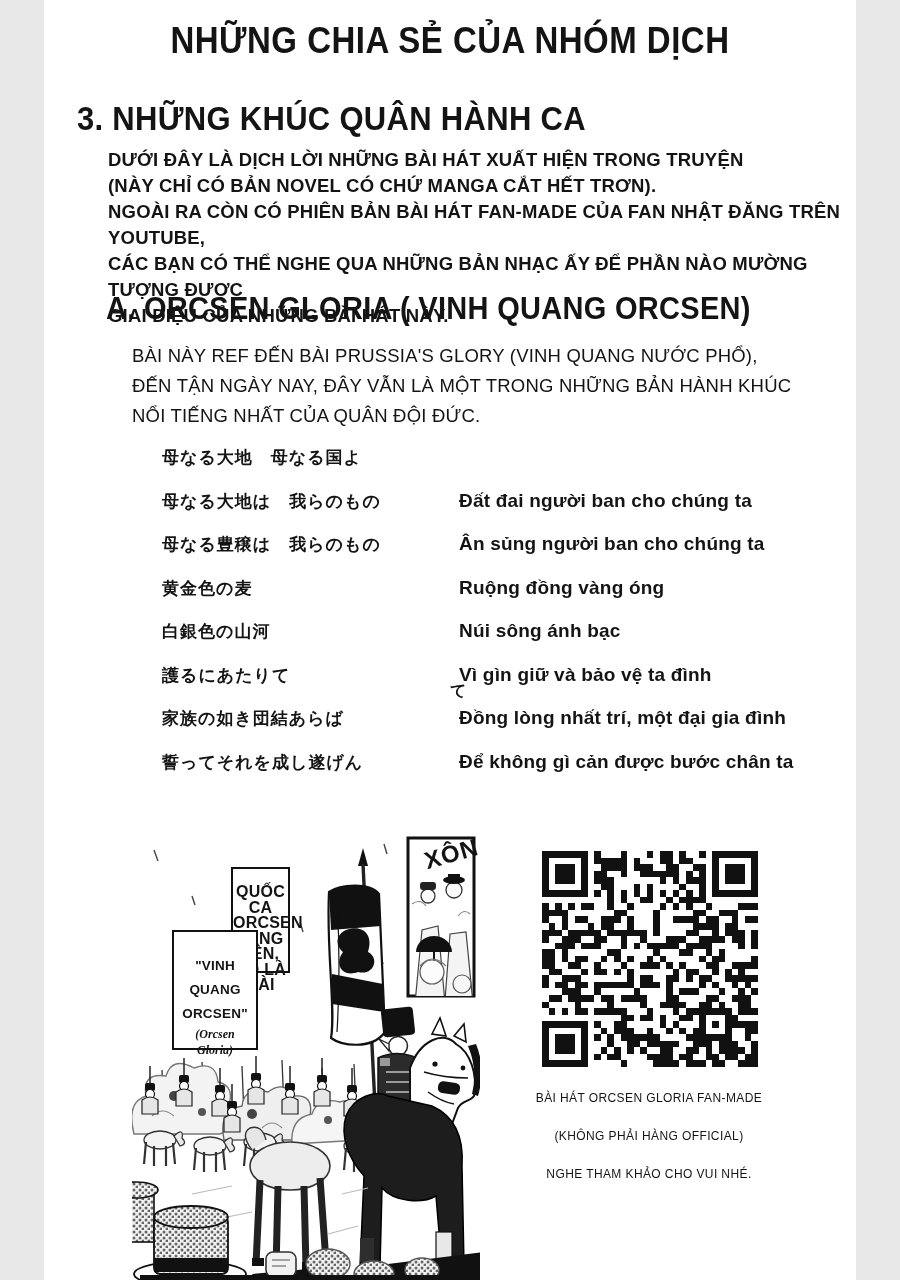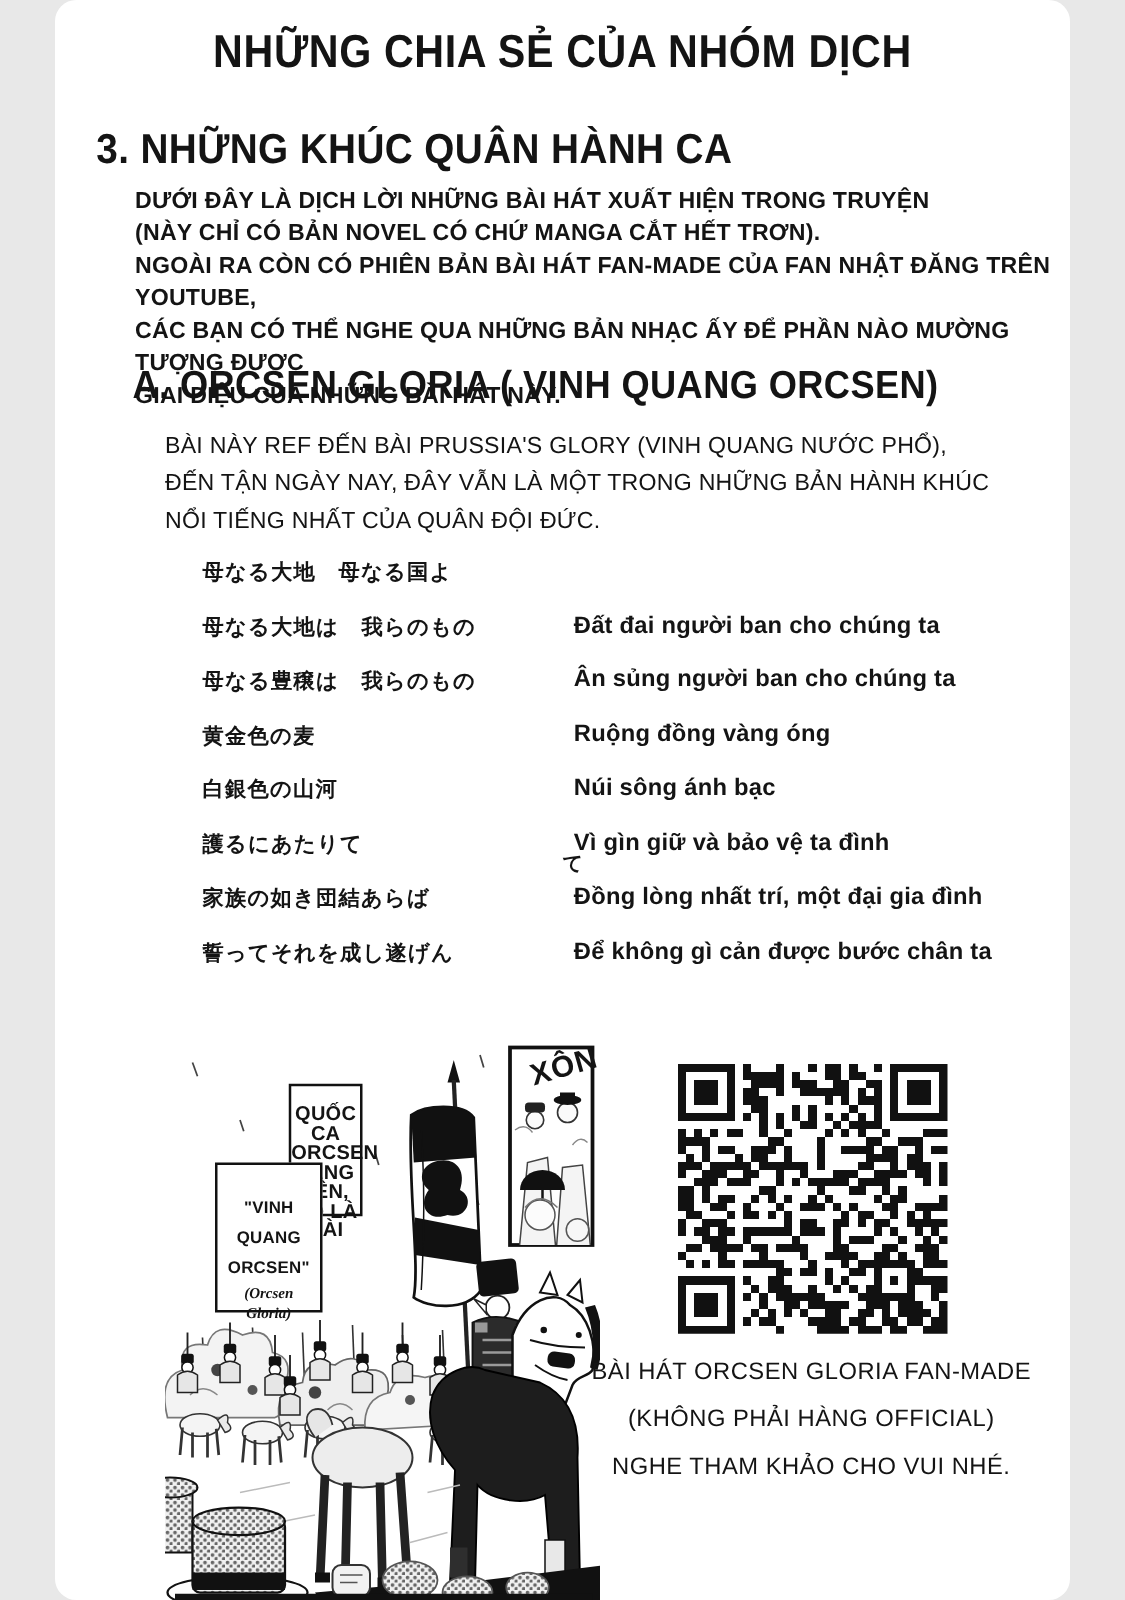--- a/index.html
+++ b/index.html
@@ -1,19 +1,19 @@
 <!DOCTYPE html>
 <html><head>
 <meta charset="utf-8">
 <style>
   html,body{margin:0;padding:0;background:#e8e8e8;}
   .page{
     position:relative;width:812px;height:1280px;margin:0 auto;
     background:#ffffff;overflow:hidden;
-    font-family:"Liberation Sans","DejaVu Sans",sans-serif;color:#141414;border-radius:17px;
+    font-family:"Liberation Sans","DejaVu Sans",sans-serif;color:#141414;
   }
   .abs{position:absolute;}
   .pre{white-space:pre-line;}
 
   .title{left:0;right:0;top:22px;text-align:center;font-size:33px;font-weight:bold;
          letter-spacing:.5px;transform:scaleY(1.12);}
   .h3{left:33px;top:100px;font-size:31px;font-weight:bold;letter-spacing:.3px;transform:scaleY(1.08);transform-origin:left top;}
   .para1{left:64px;top:147px;font-size:18.5px;line-height:26px;letter-spacing:.2px;font-weight:bold;}
   .hA{left:62px;top:291px;font-size:29px;font-weight:bold;letter-spacing:.3px;transform:scaleY(1.08);transform-origin:left top;}
   .paraA{left:88px;top:341px;font-size:18.5px;line-height:30px;letter-spacing:.2px;}
@@ -32,21 +32,21 @@
            font-size:16px;font-weight:bold;line-height:15.5px;letter-spacing:.2px;}
   .bubble2{left:40px;top:96px;width:86px;height:120px;padding-top:22px;}
   .b2title{font-size:13.5px;font-weight:bold;line-height:24px;letter-spacing:.2px;}
   .b2sub{font-size:12px;font-style:italic;font-weight:bold;line-height:16px;
          font-family:"Liberation Serif","DejaVu Serif",serif;}
   .sfx{position:absolute;left:292px;top:6px;font-size:24px;font-weight:bold;
        transform:rotate(-16deg);letter-spacing:1px;}
 
   .qr{left:498px;top:851px;width:216px;height:216px;}
   .qrcaption{left:425px;top:1079px;width:360px;text-align:center;
-             font-size:19px;line-height:38px;letter-spacing:.4px;}
+             font-size:12px;line-height:38px;letter-spacing:.4px;}
 </style>
 </head>
 <body>
 
 <div class="page">
 
   <div class="abs title">NHỮNG CHIA SẺ CỦA NHÓM DỊCH</div>
 
   <div class="abs h3">3. NHỮNG KHÚC QUÂN HÀNH CA</div>
   <div class="abs para1 pre">DƯỚI ĐÂY LÀ DỊCH LỜI NHỮNG BÀI HÁT XUẤT HIỆN TRONG TRUYỆN

